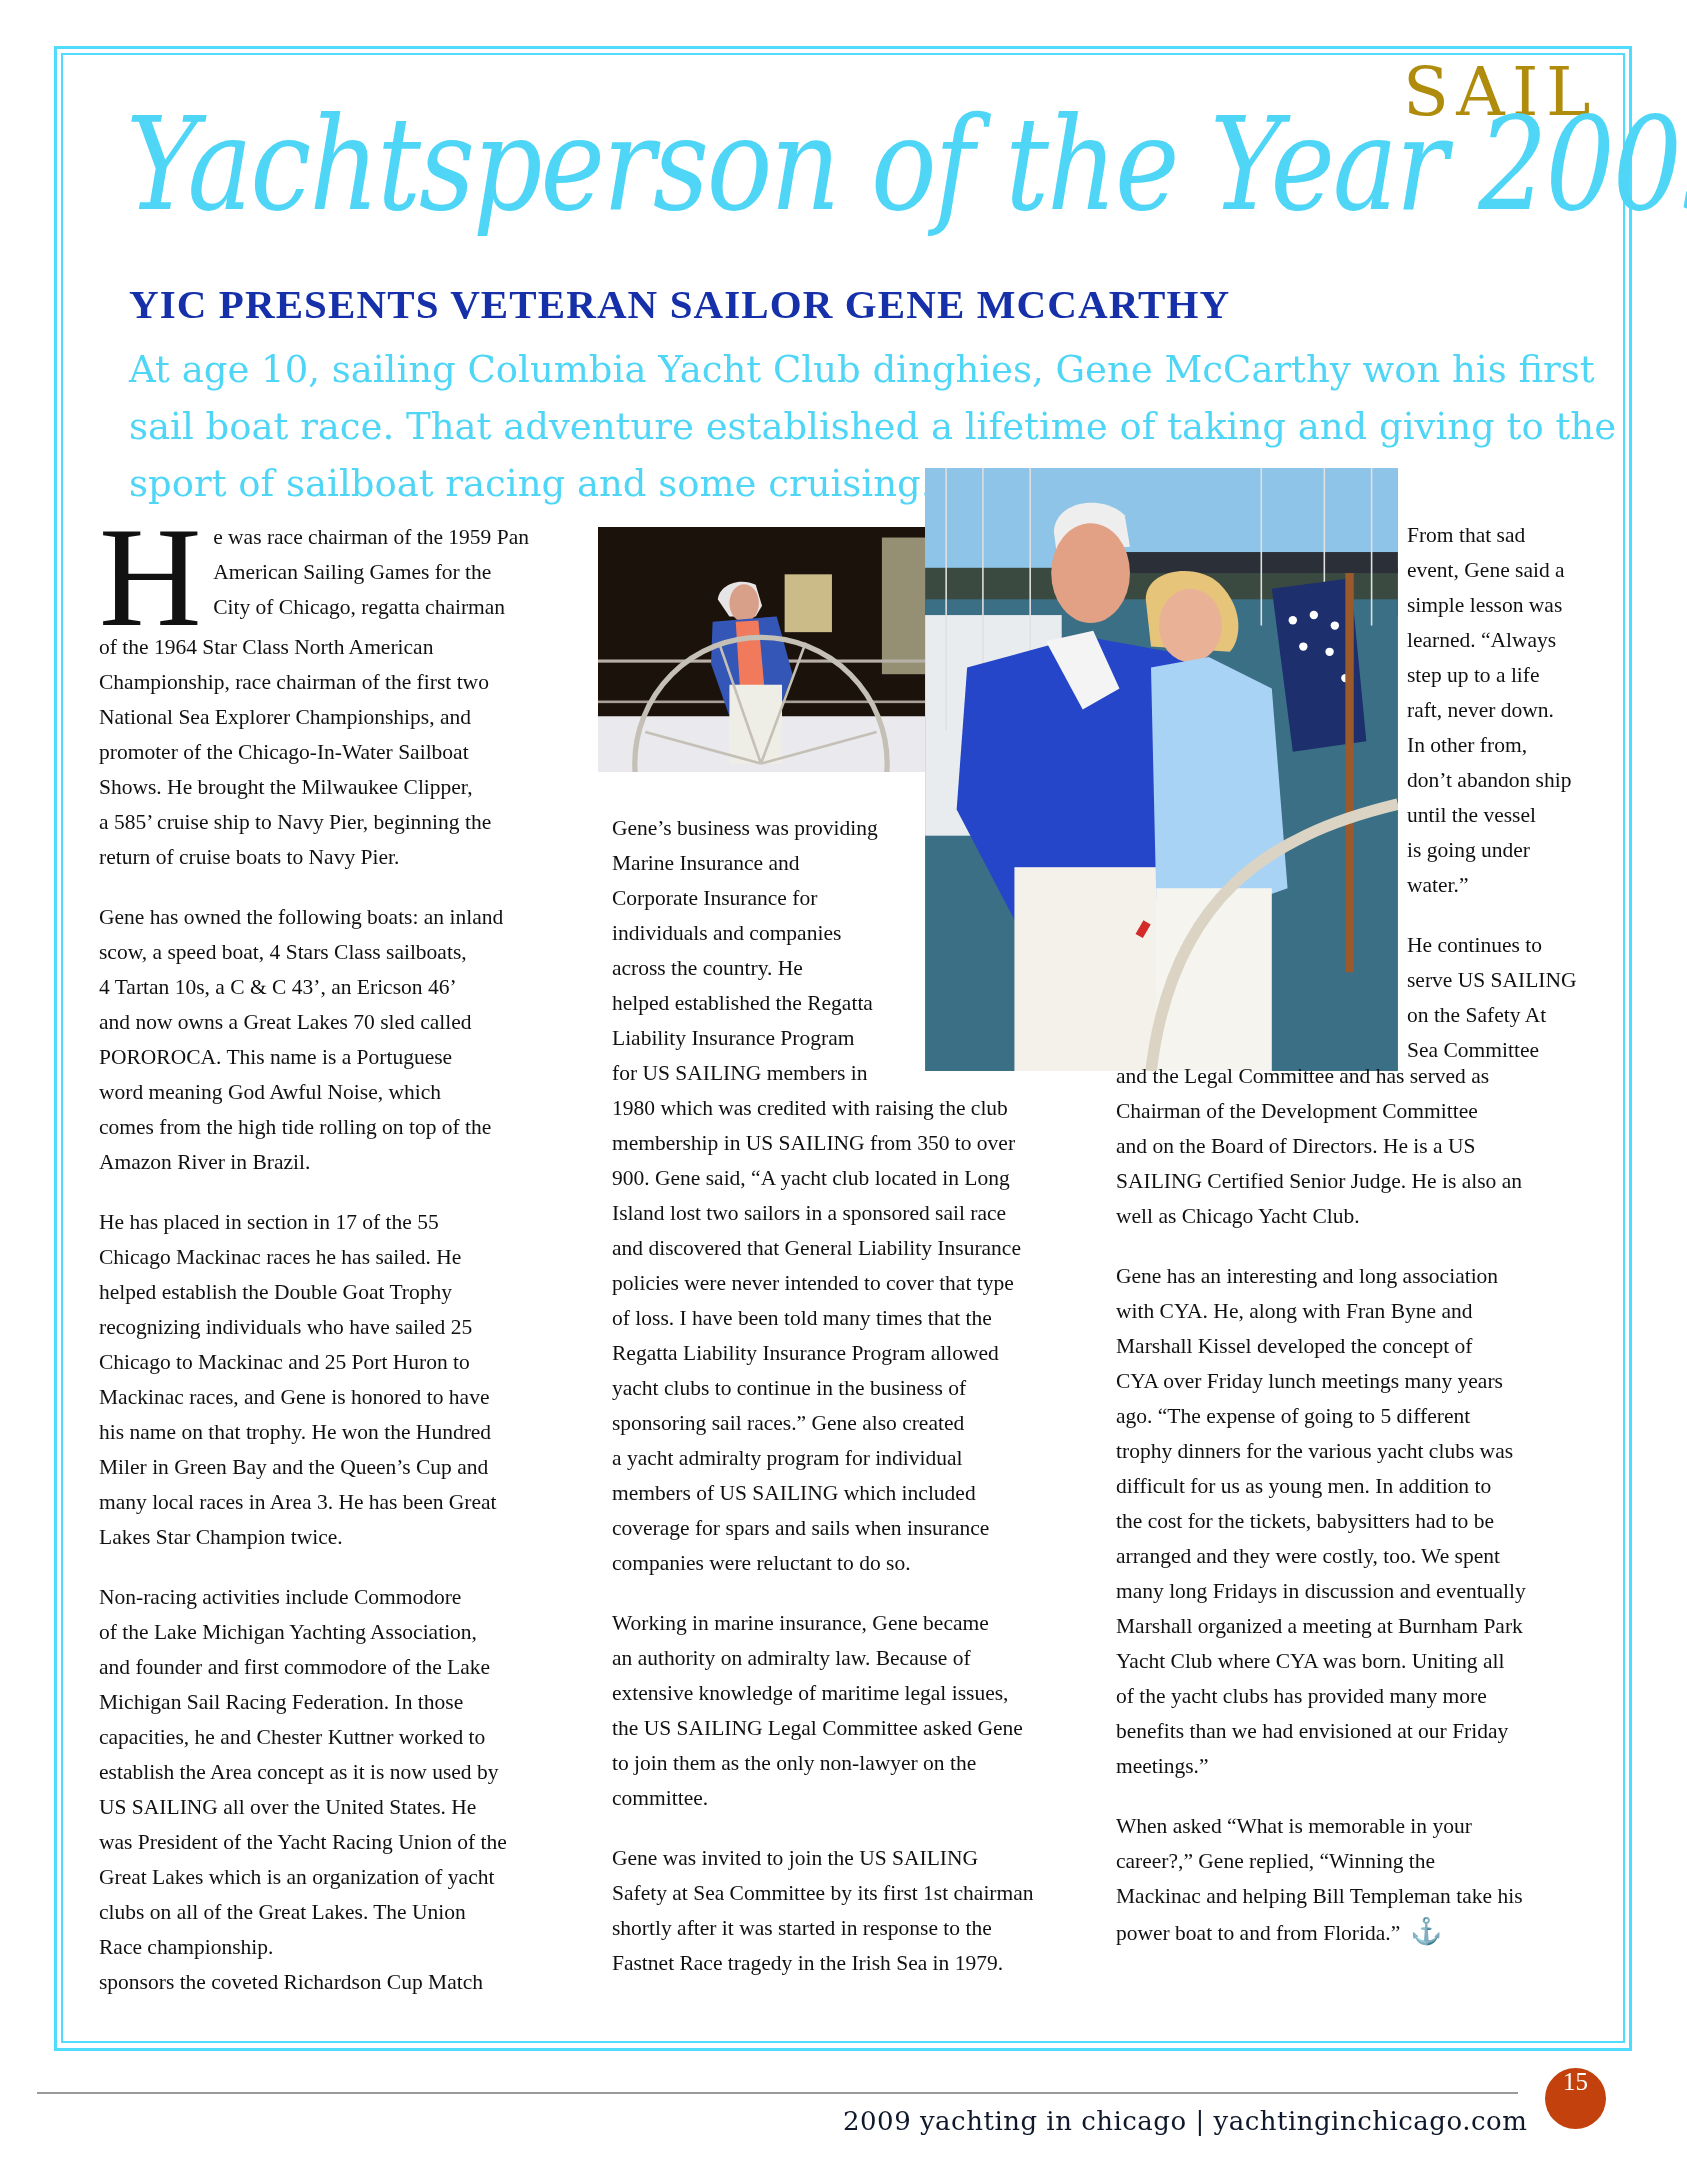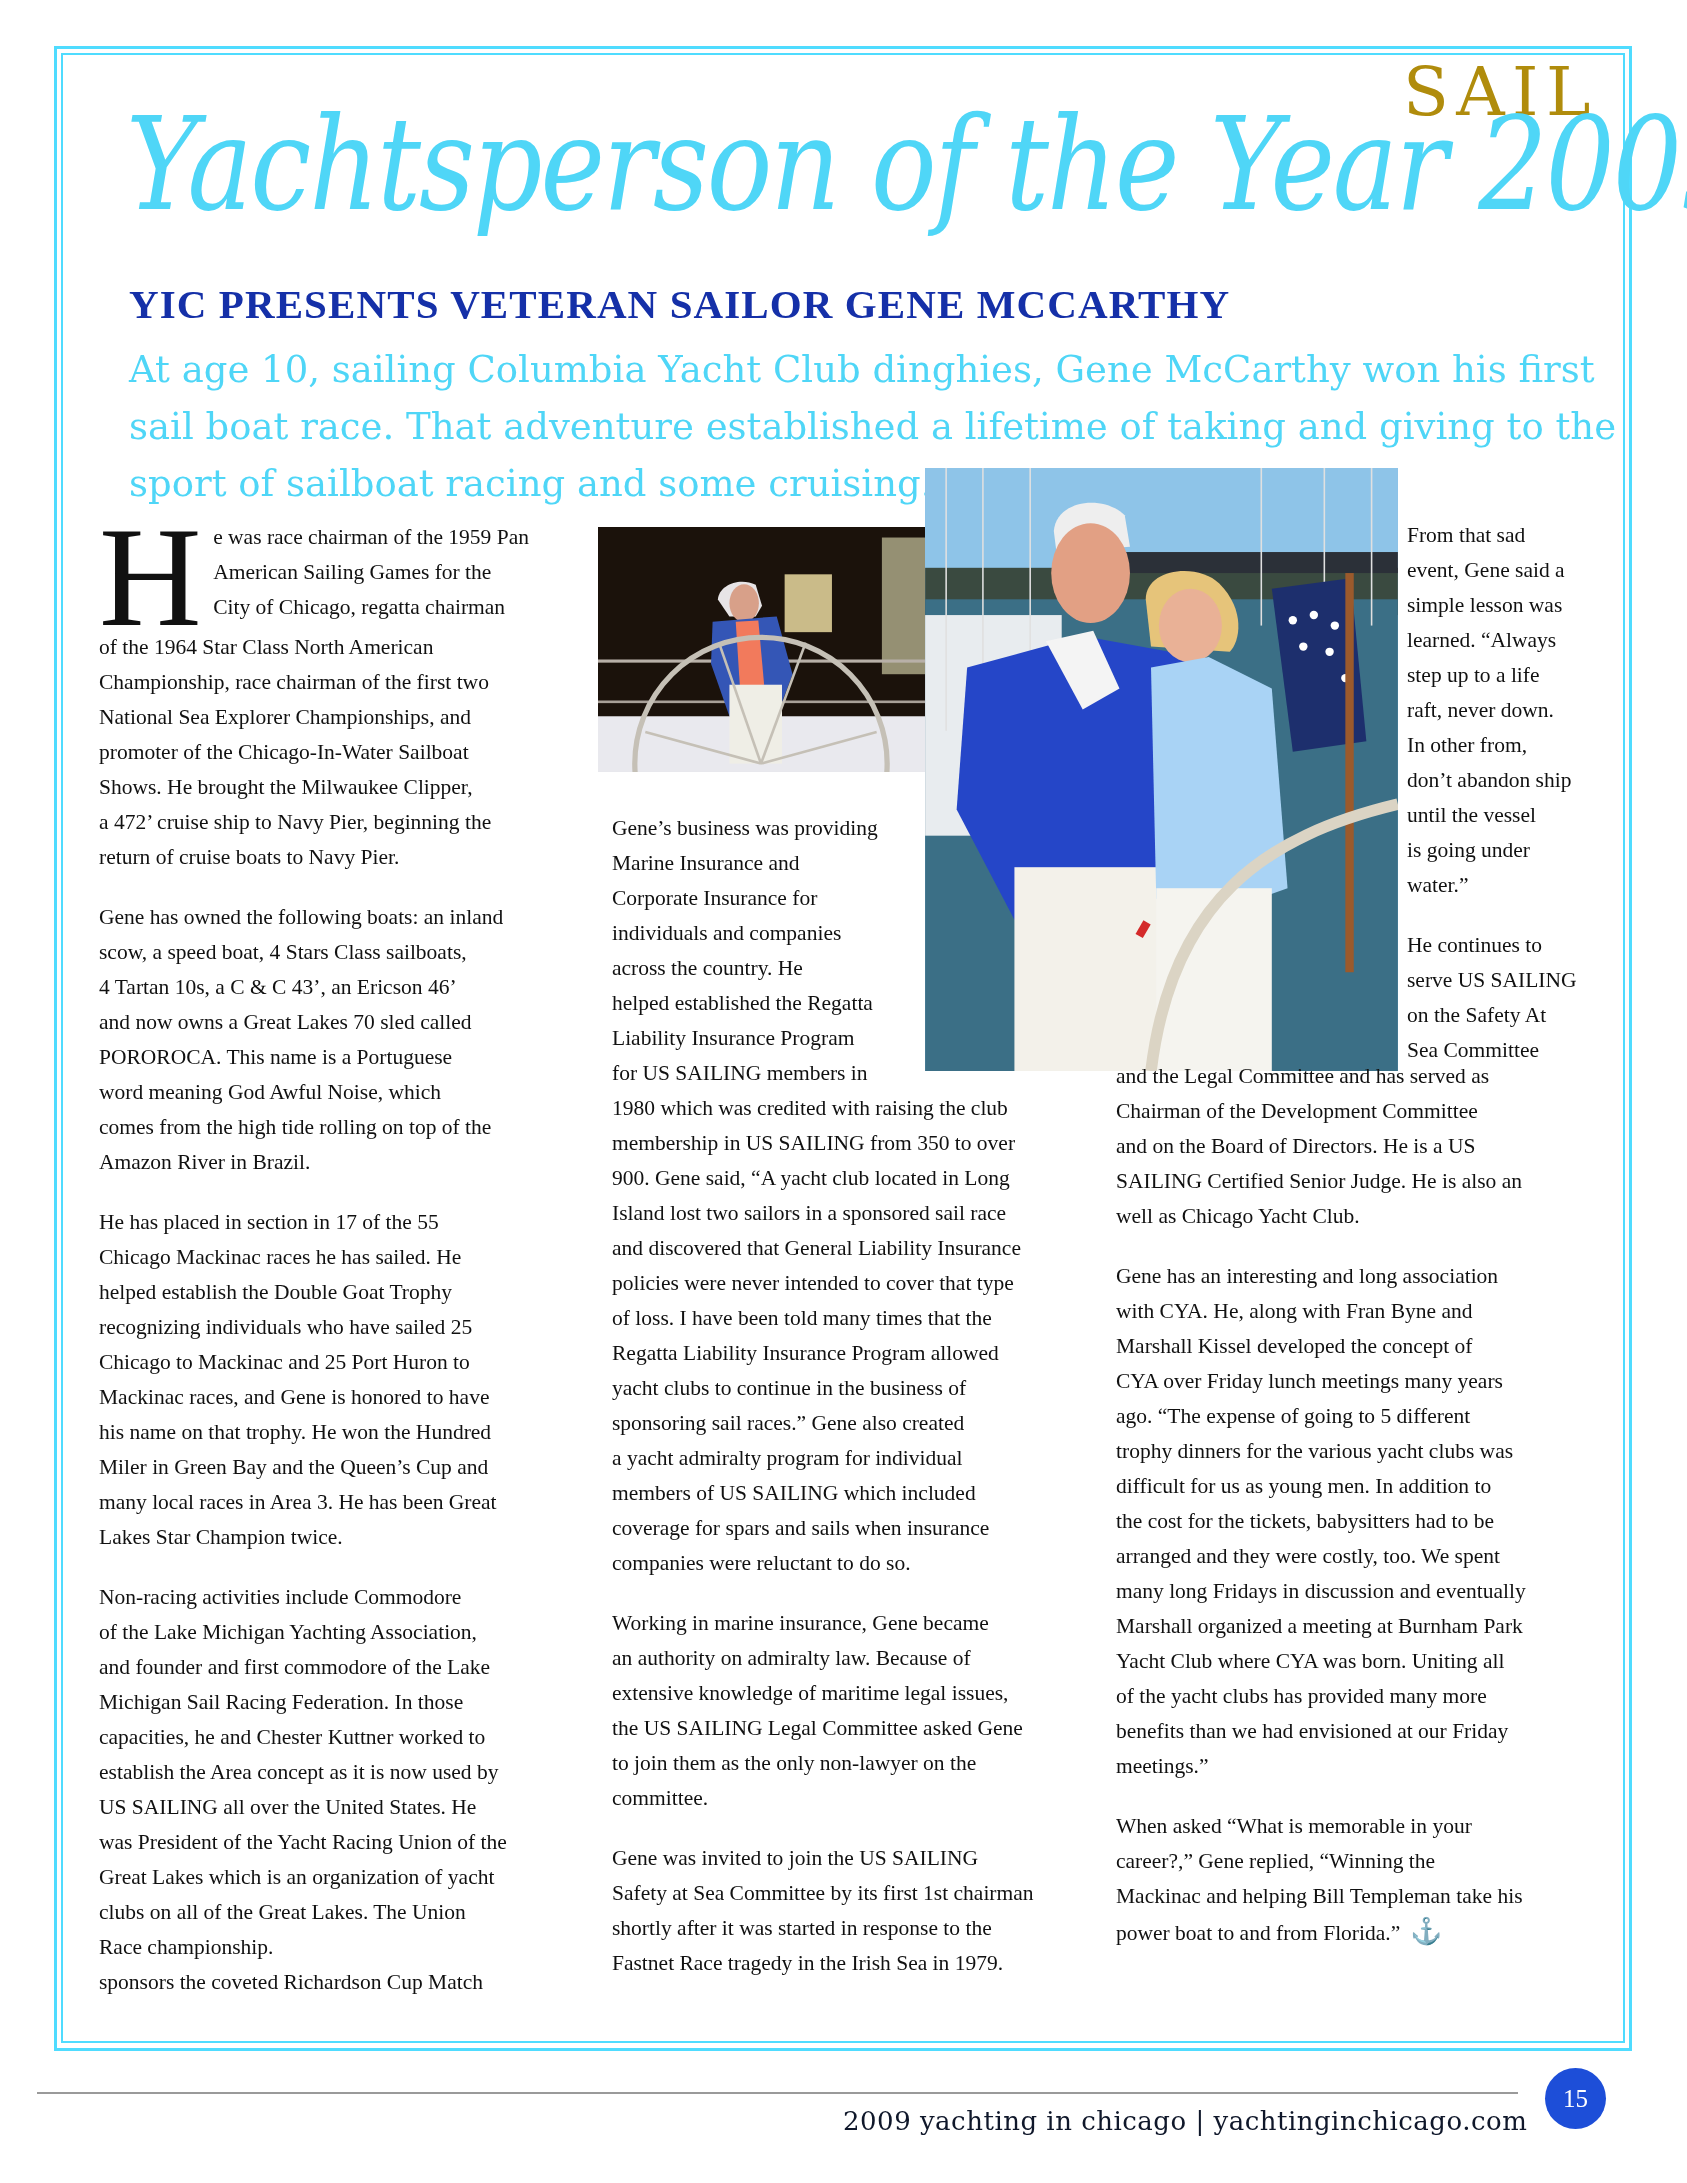--- a/index.html
+++ b/index.html
@@ -28,21 +28,21 @@
   .col-right-top { left: 1407px; top: 518px; width: 221px; }
   .col-right-bottom { left: 1116px; top: 1059px; width: 504px; }
 
   .photo-small { position: absolute; left: 598px; top: 527px; width: 327px; height: 245px; overflow: hidden; background: #1a120c; }
   .photo-large { position: absolute; left: 925px; top: 468px; width: 473px; height: 603px; overflow: hidden; background: #8fc3e6; }
 
   .anchor { color: #3c78d0; font-size: 26px; margin-left: 10.5px; }
 
   .footer-rule { position: absolute; left: 37px; top: 2092px; width: 1481px; height: 0; border-top: 2.1px solid #9a9a9a; }
   .footer-text { position: absolute; left: 843px; top: 2106px; font-family: "DejaVu Serif", serif; font-size: 26px; color: #0f172a; white-space: nowrap; letter-spacing: 0.5px; }
-  .page-num { position: absolute; left: 1545px; top: 2068px; width: 61px; height: 61px; border-radius: 50%; background: #1d4ed8; color: #ffffff; font-family: "Liberation Serif", serif; font-size: 25px; display: flex; align-items: center; justify-content: center; }
+  .page-num { position: absolute; left: 1545px; top: 2068px; width: 61px; height: 61px; border-radius: 50%; background: #c2410c; color: #ffffff; font-family: "Liberation Serif", serif; font-size: 25px; display: flex; align-items: flex-start; justify-content: center; }
 </style>
 </head>
 <body>
 
 <div class="frame-outer"></div>
 <div class="frame-inner"></div>
 
 <div class="sail">SAIL</div>
 <div class="script-title">Yachtsperson of the Year 2009</div>
 <div class="headline">YIC PRESENTS VETERAN SAILOR GENE MCCARTHY</div>
@@ -117,21 +117,21 @@
   <p>
     <span class="dropcap">H</span>
     <span class="line">e was race chairman of the 1959 Pan</span>
     <span class="line">American Sailing Games for the</span>
     <span class="line">City of Chicago, regatta chairman</span>
     <span class="line" style="clear:left">of the 1964 Star Class North American</span>
     <span class="line">Championship, race chairman of the first two</span>
     <span class="line">National Sea Explorer Championships, and</span>
     <span class="line">promoter of the Chicago-In-Water Sailboat</span>
     <span class="line">Shows.  He brought the Milwaukee Clipper,</span>
-    <span class="line">a 472’ cruise ship to Navy Pier, beginning the</span>
+    <span class="line">a 585’ cruise ship to Navy Pier, beginning the</span>
     <span class="line">return of cruise boats to Navy Pier.</span>
   </p>
   <p>
     <span class="line">Gene has owned the following boats:  an inland</span>
     <span class="line">scow, a speed boat, 4 Stars Class sailboats,</span>
     <span class="line">4 Tartan 10s, a C &amp; C 43’, an Ericson 46’</span>
     <span class="line">and now owns a Great Lakes 70 sled called</span>
     <span class="line">POROROCA.   This name is a Portuguese</span>
     <span class="line">word meaning God Awful Noise, which</span>
     <span class="line">comes from the high tide rolling on top of the</span>

